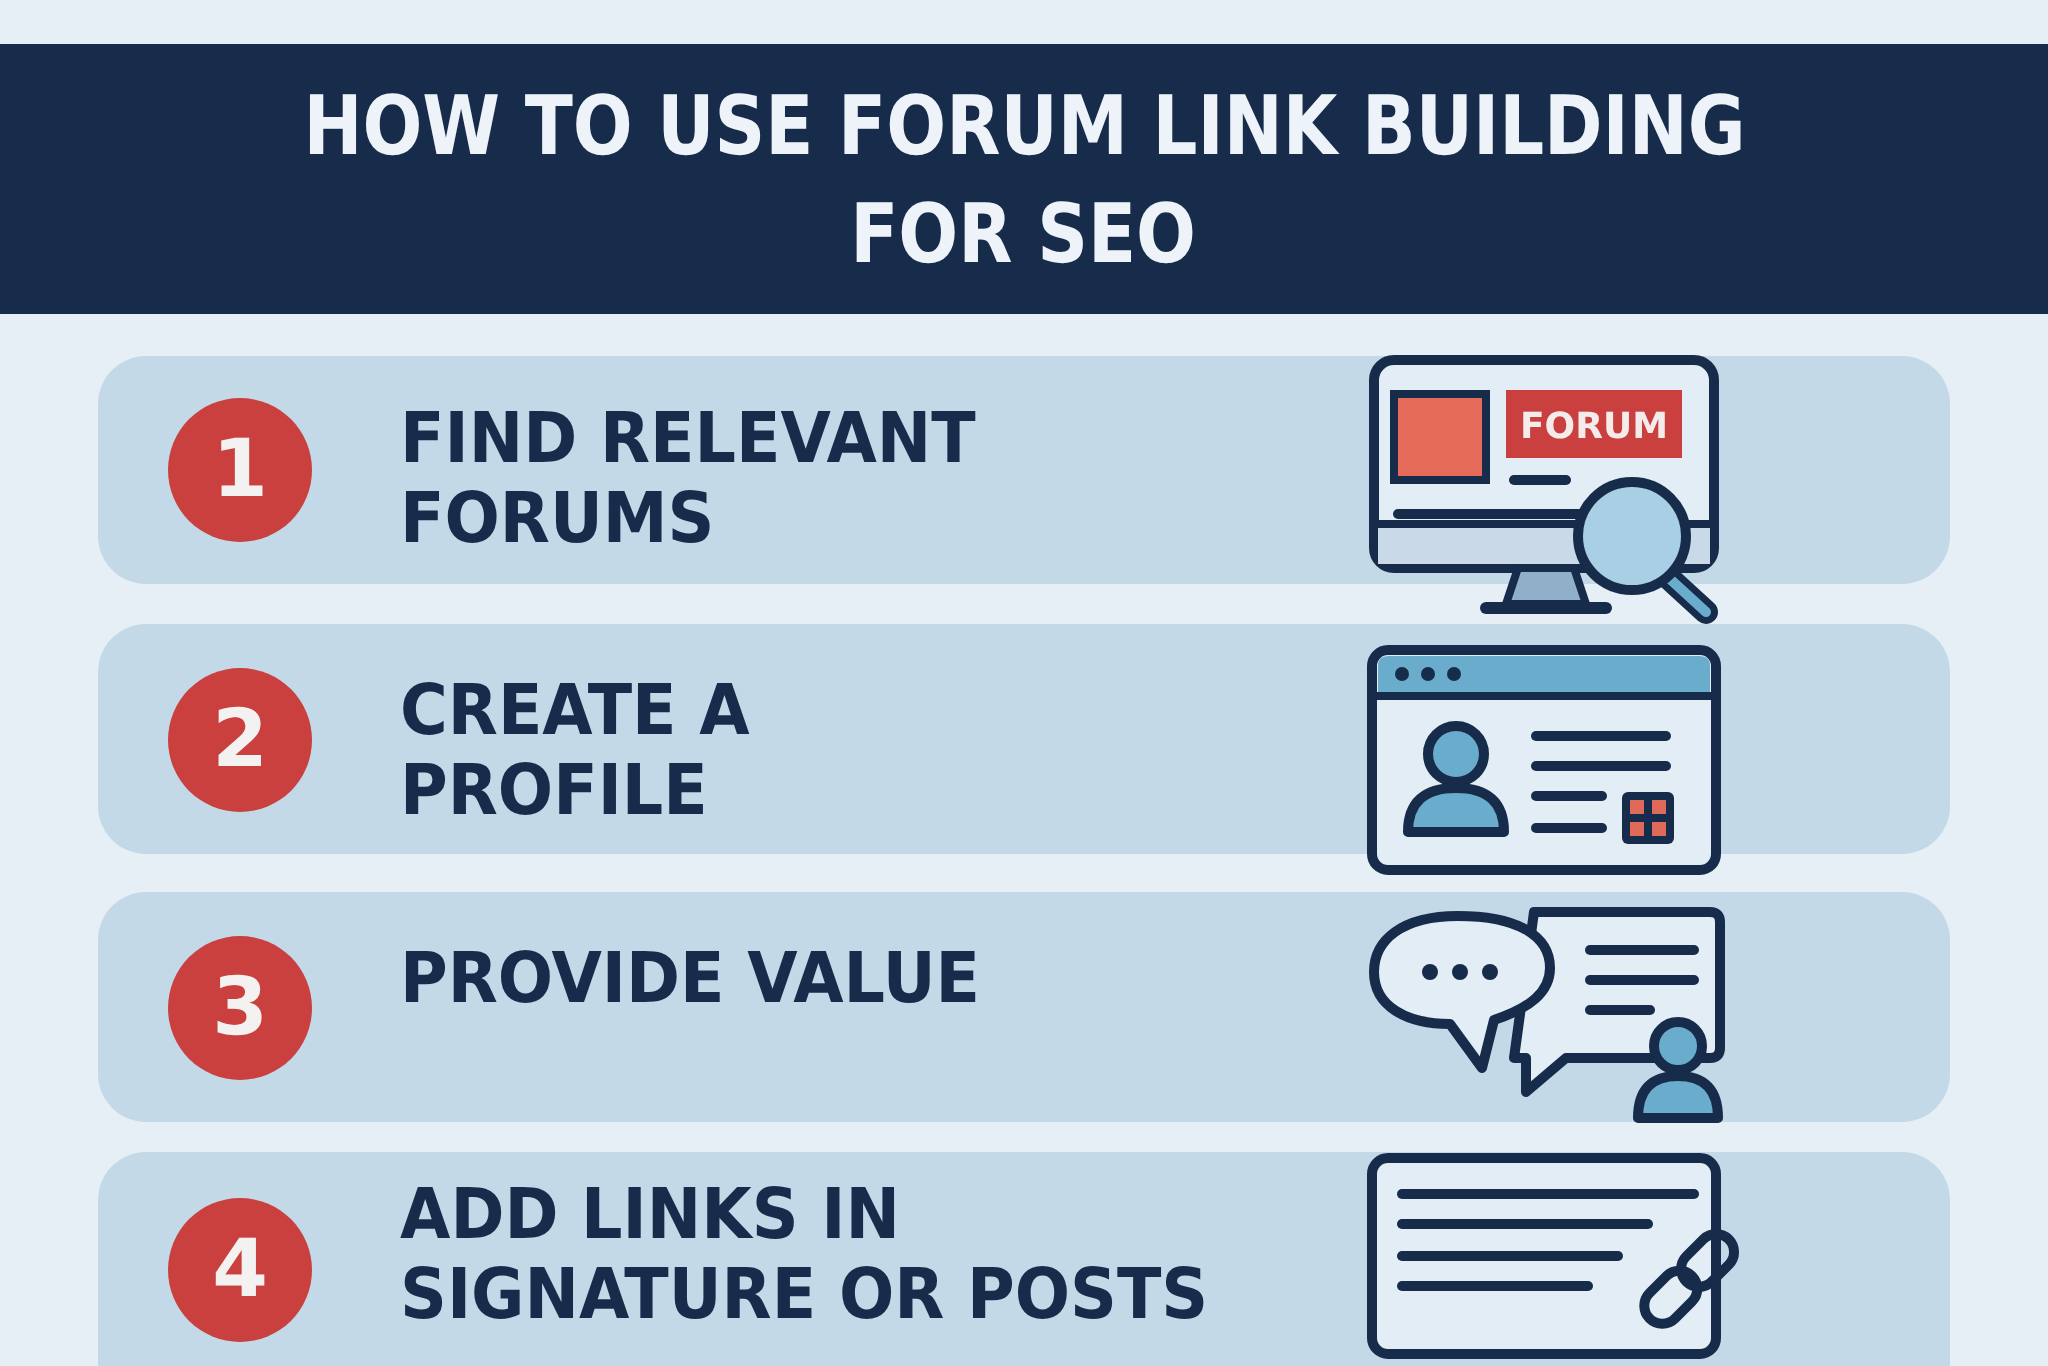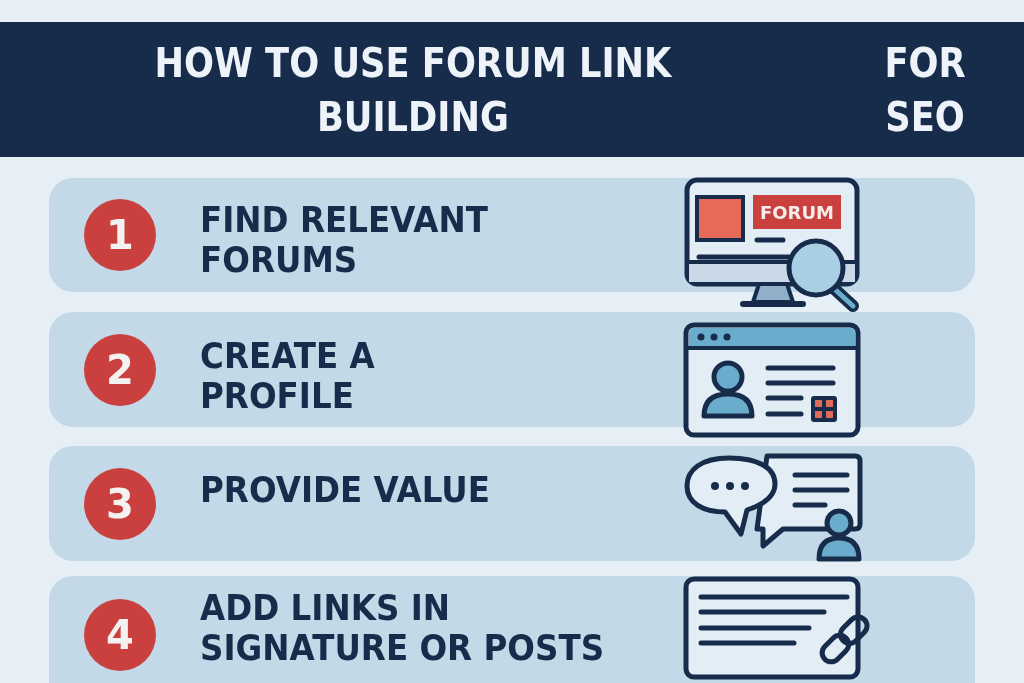--- a/index.html
+++ b/index.html
@@ -5,21 +5,21 @@
   html, body { margin: 0; padding: 0; }
   body {
     width: 1024px; height: 683px; overflow: hidden;
     background: #e6eef6;
     font-family: "DejaVu Sans", "Liberation Sans", sans-serif;
     position: relative;
   }
   .header {
     position: absolute; left: 0; top: 22px; width: 1024px; height: 135px;
     background: #172c4a;
-    display: flex; flex-direction: row; align-items: center; justify-content: center;
+    display: flex; flex-direction: column; align-items: center; justify-content: center;
     color: #eef3f9;
     font-weight: bold; font-size: 41px; line-height: 54px; letter-spacing: 0px;
     text-align: center;
   }
   .header .line { display: block; transform: scaleX(0.86); }
   .card {
     position: absolute; left: 49px; width: 926px;
     background: #c3d9e8; border-radius: 24px;
   }
   .badge {

